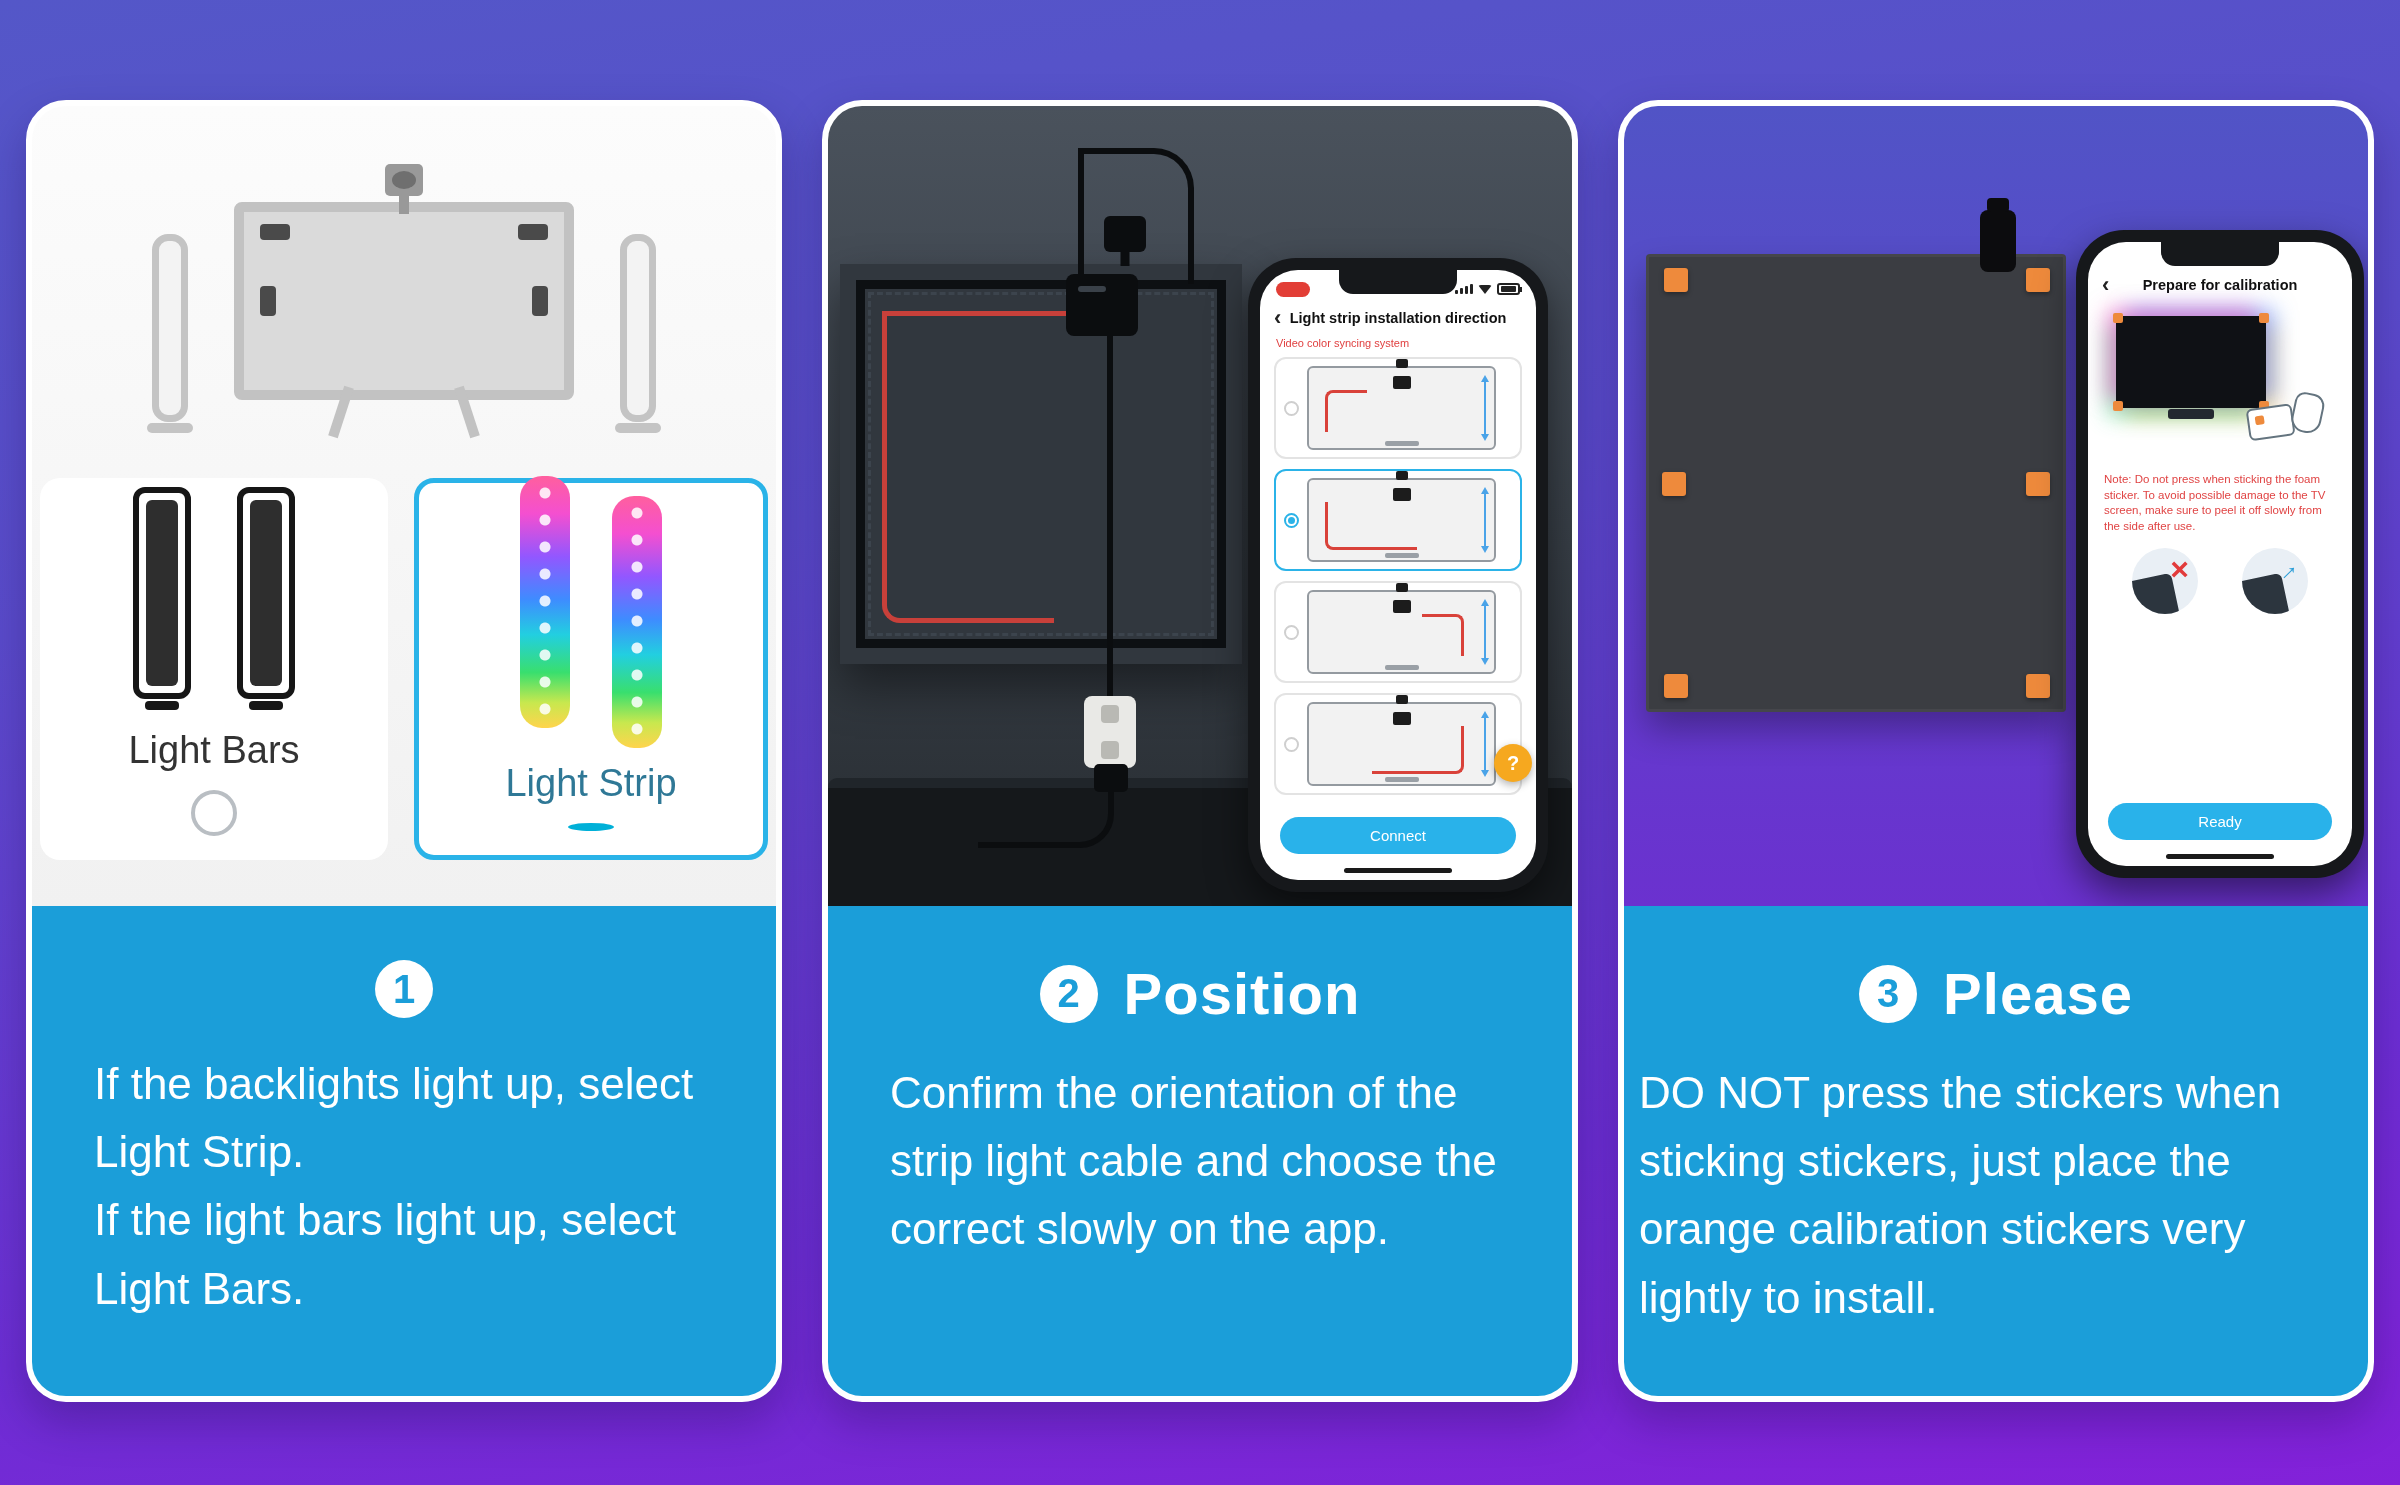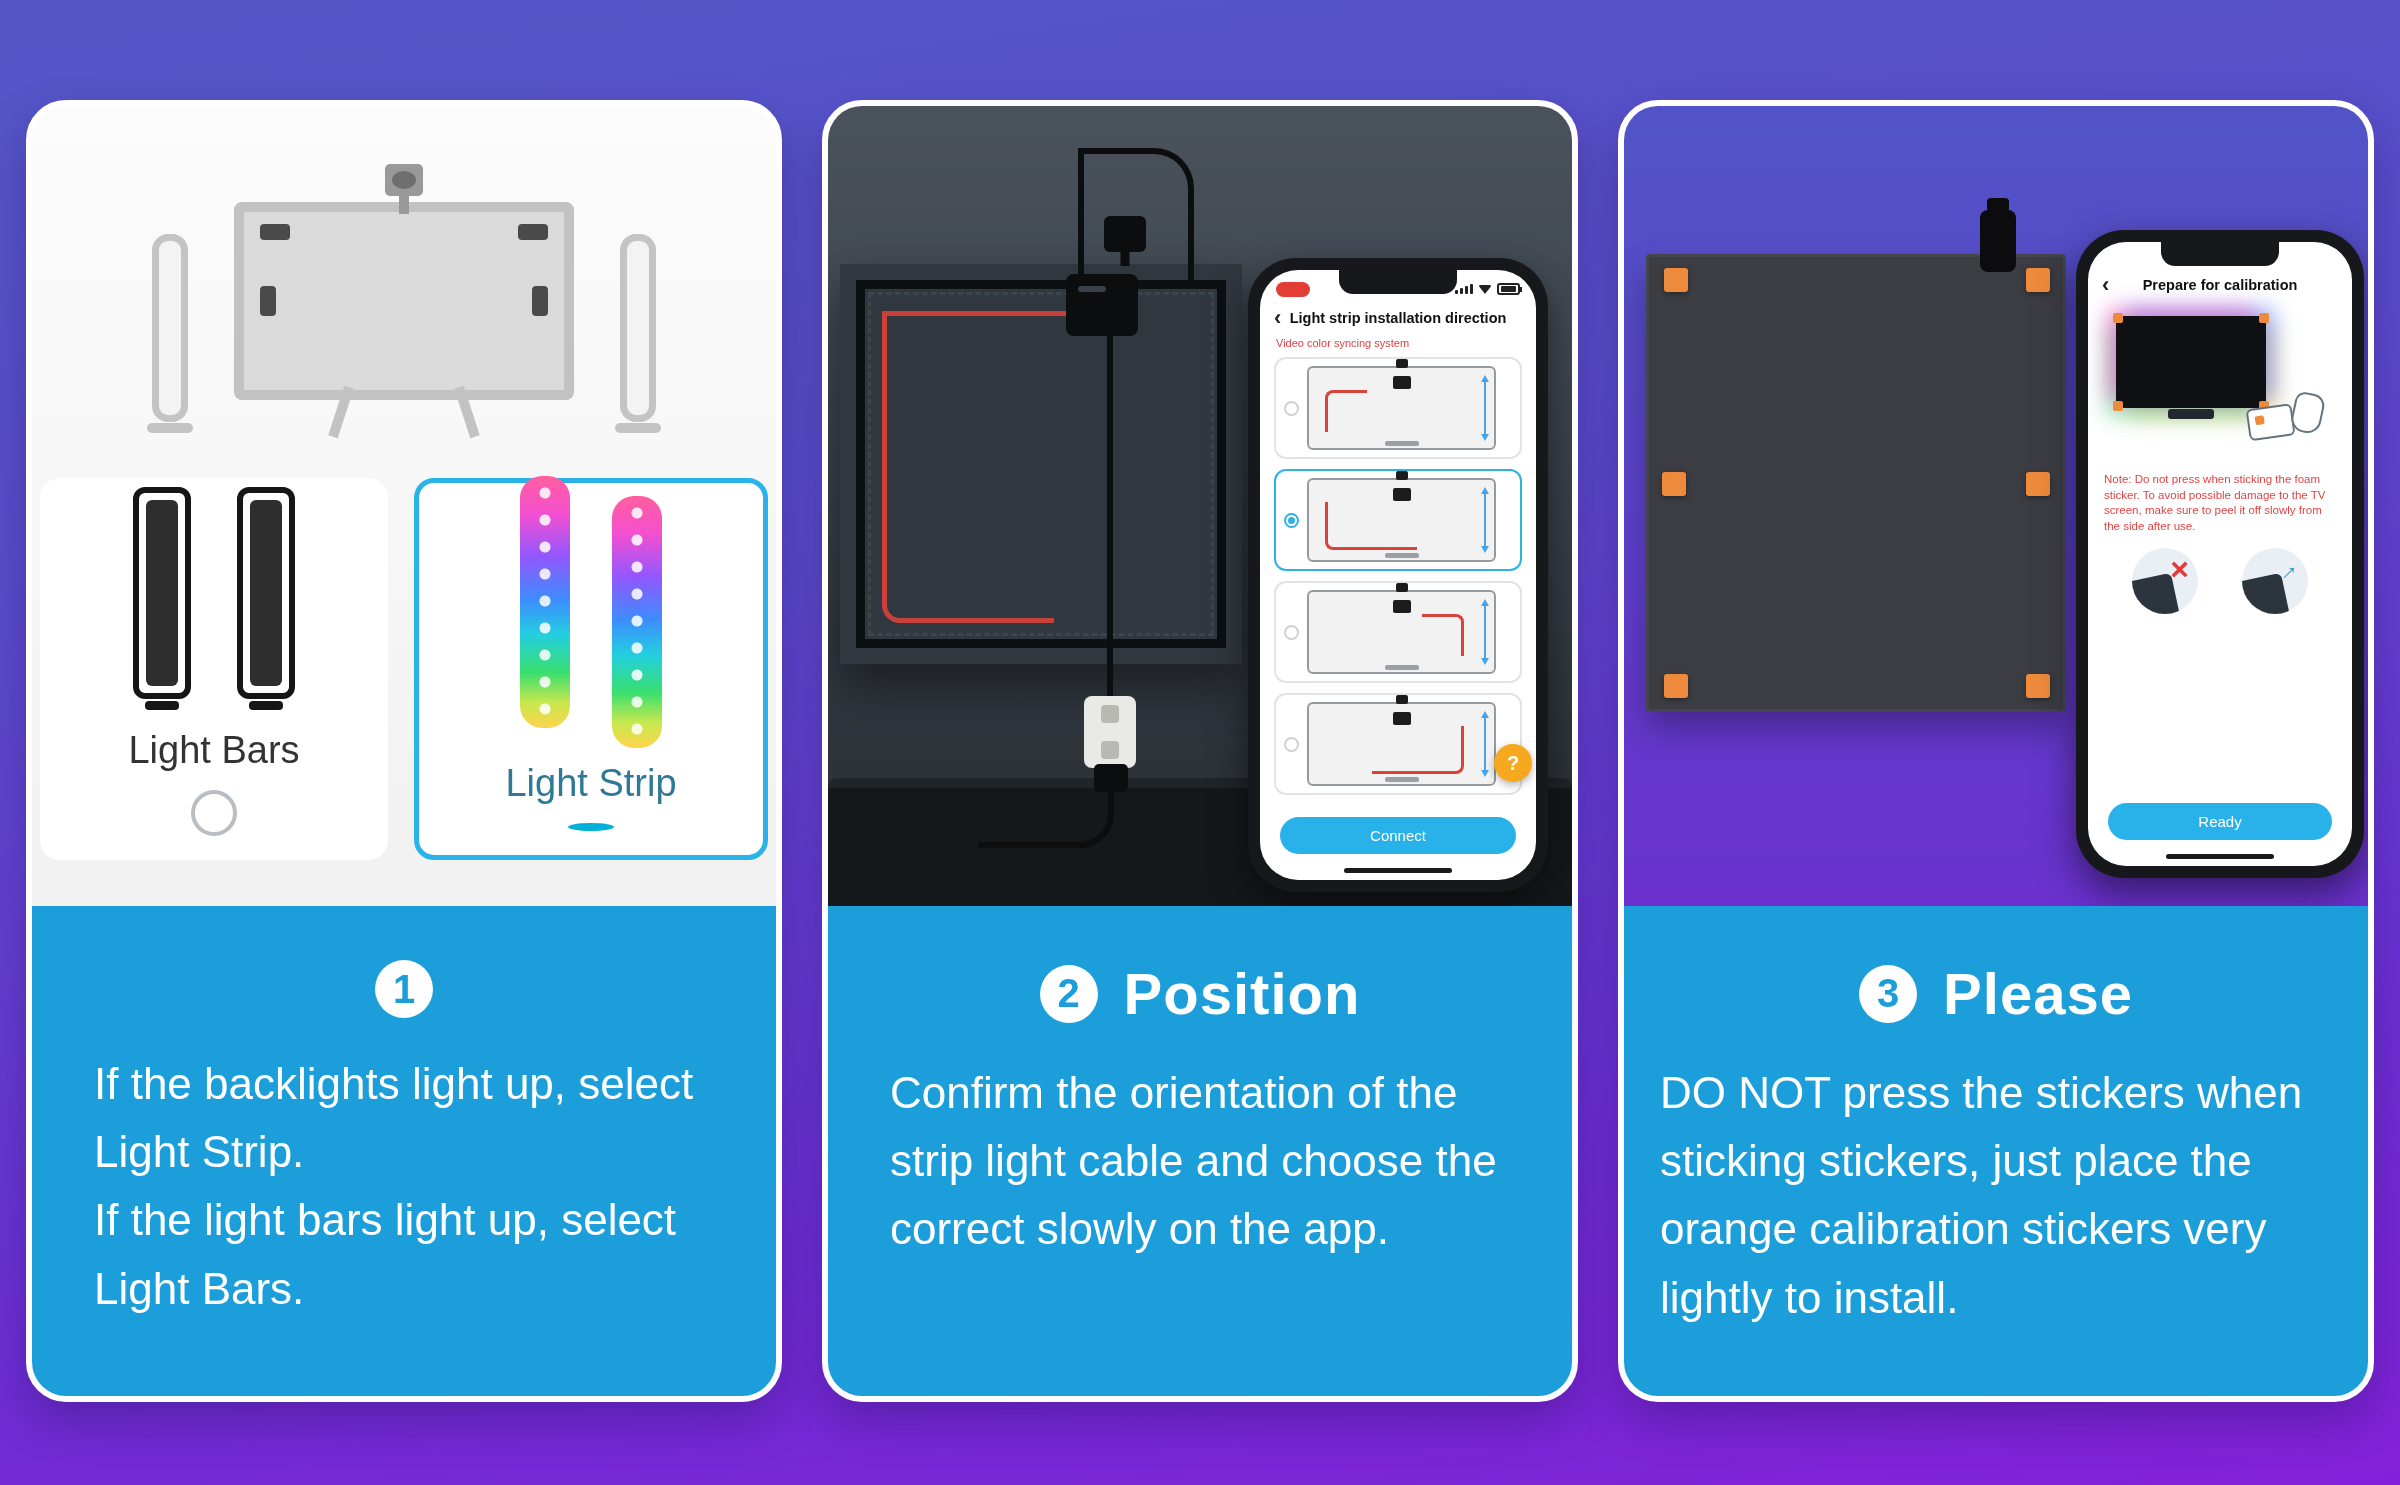--- a/index.html
+++ b/index.html
@@ -12,21 +12,21 @@
   .card{position:absolute;top:100px;width:756px;height:1302px;border:6px solid #fff;
     border-radius:40px;overflow:hidden;background:#fff;box-shadow:0 20px 44px rgba(25,8,70,.28)}
   .card.c1{left:26px}.card.c2{left:822px}.card.c3{left:1618px}
   .card-top{position:relative;height:800px;overflow:hidden}
   .card-bottom{position:relative;height:490px;background:#1b9ed9;color:#fff}
   .step-row{display:flex;align-items:center;justify-content:center;gap:26px;padding-top:54px}
   .step-circle{width:58px;height:58px;border-radius:50%;background:#fff;color:#1b9ed9;
     font-size:40px;font-weight:700;display:flex;align-items:center;justify-content:center}
   .step-title{font-size:58px;font-weight:700;letter-spacing:1px}
   .step-text{margin-top:32px;padding:0 62px;font-size:44px;line-height:1.55}
-  .card.c3 .step-text{padding:0 36px}
+  .card.c3 .step-text{padding:0 15px}
 
   
   .scene1{background:linear-gradient(180deg,#fcfcfc 0%,#f1f1f1 100%)}
   .tv1{position:absolute;left:50%;transform:translateX(-50%);top:96px;width:340px;height:198px;
     background:#dadada;border:10px solid #c2c2c2;border-radius:8px}
   .tv1 .leg{position:absolute;bottom:-48px;width:10px;height:52px;background:#c2c2c2}
   .tv1 .leg.l1{left:92px;transform:rotate(18deg)}
   .tv1 .leg.l2{right:92px;transform:rotate(-18deg)}
   .cam1{position:absolute;top:-48px;left:50%;transform:translateX(-50%);width:38px;height:32px;
     background:#999;border-radius:5px}

